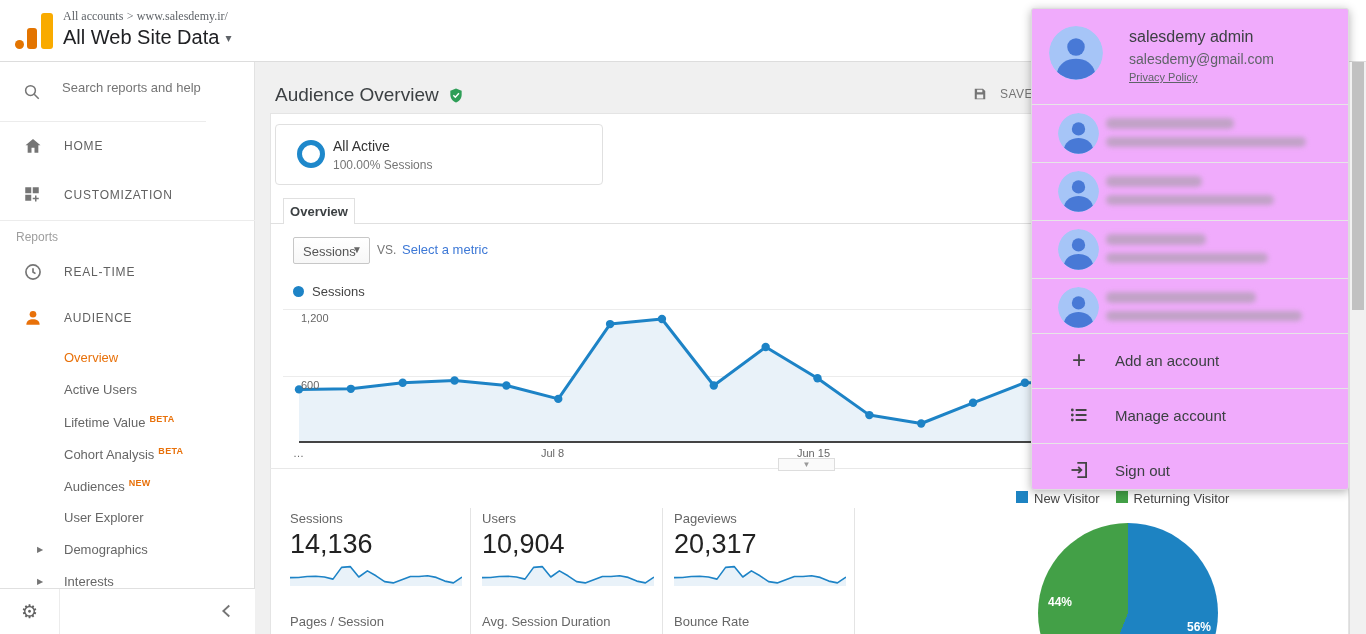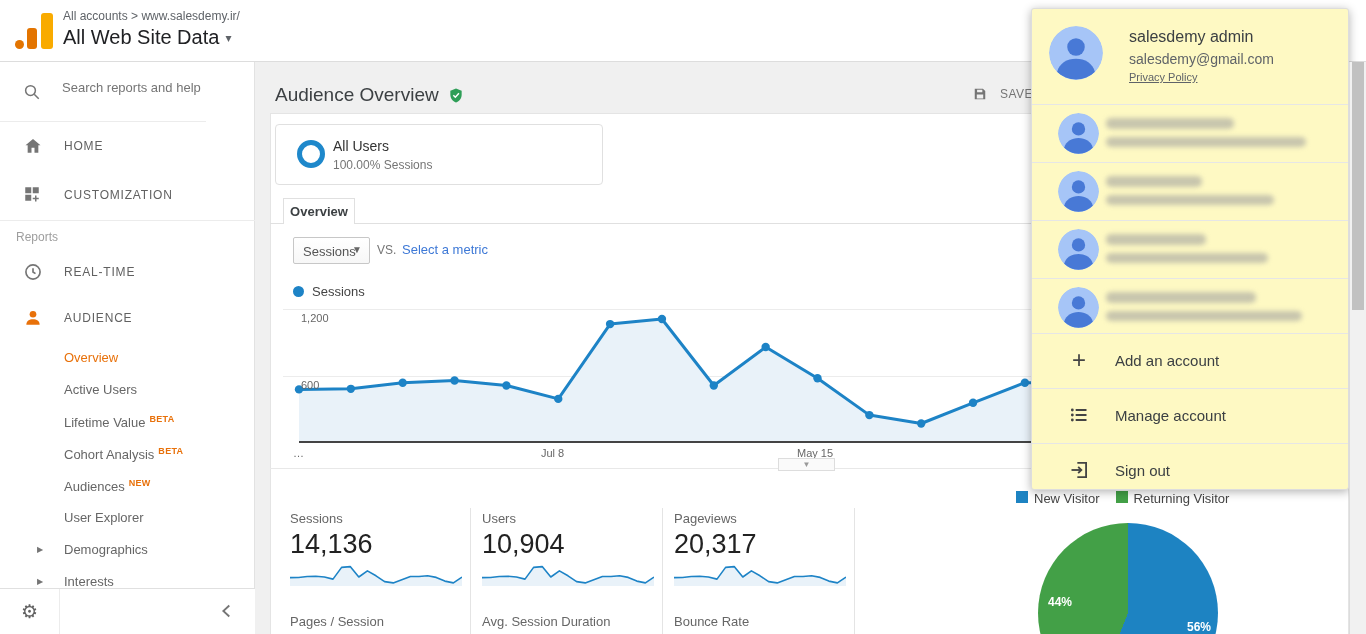--- a/index.html
+++ b/index.html
@@ -8,21 +8,21 @@
   .screen { position:relative; width:1366px; height:634px; overflow:hidden; background:#f0f0f0; }
   .abs { position:absolute; }
 
   
   .topbar { left:0; top:0; width:1366px; height:62px; background:#fff; border-bottom:1px solid #ddd; z-index:30; }
   .logo { left:14px; top:11px; width:44px; height:40px; }
   .logo .bar-tall { position:absolute; left:27px; top:2px; width:12px; height:36px; border-radius:3px; background:#f9ab00; }
   .logo .bar-mid  { position:absolute; left:13px; top:17px; width:10px; height:21px; border-radius:3px; background:#e37400; }
   .logo .dot      { position:absolute; left:1px;  top:29px; width:9px;  height:9px;  border-radius:50%; background:#e37400; }
   .crumbs { left:63px; top:9px; font-size:12px; color:#5f6368; }
-  .crumbs span { cursor:default; }
+  .crumbs span { cursor:default;font-family:Liberation Serif, serif; }
   .property { left:63px; top:26px; font-size:20px; color:#202124; }
   .property .caret { font-size:12px; color:#5f6368; margin-left:6px; vertical-align:2px; }
 
   
   .sidebar { left:0; top:62px; width:255px; height:572px; background:#fff; border-right:1px solid #e2e2e2; z-index:10; }
   .searchrow { position:absolute; left:0; top:0; width:206px; height:60px; border-bottom:1px solid #ececec; }
   .searchrow svg { position:absolute; left:23px; top:21px; }
   .searchrow input { position:absolute; left:62px; top:18px; width:180px; border:none; outline:none; font-size:13px; color:#555; background:transparent; font-family:"Liberation Sans",sans-serif; }
   .searchrow input::placeholder { color:#757575; opacity:1; }
   .navitem { position:absolute; left:0; width:255px; height:49px; cursor:pointer; }
@@ -83,21 +83,21 @@
   .card-value { font-size:27px; color:#222; z-index:2; }
   .spark { z-index:2; }
 
   .pie-legend { left:1016px; top:489px; display:flex; align-items:center; gap:16px; z-index:2; }
   .pie-legend .sq { width:12px; height:12px; display:inline-block; }
   .pie-legend .pltext { font-size:13px; color:#444; margin-left:6px;text-align:center; }
   .pie { left:1038px; top:523px; width:180px; height:180px; border-radius:50%; z-index:2; }
   .pie-val { color:#fff; font-size:12px; font-weight:bold; z-index:3; }
 
   
-  .acct-panel { left:1031px; top:8px; width:318px; height:482px; background:#fef9c3; border:1px solid #ddd; border-radius:3px; box-shadow:0 2px 10px rgba(0,0,0,.3); z-index:50; }
+  .acct-panel { left:1031px; top:8px; width:318px; height:482px; background:#f0abfc; border:1px solid #ddd; border-radius:3px; box-shadow:0 2px 10px rgba(0,0,0,.3); z-index:50; }
   .acct-panel .pdiv { position:absolute; left:0; width:100%; height:1px; background:#e6e6e6; }
   .avatar { border-radius:50%; overflow:hidden; }
   .acct-name { position:absolute; left:97px; top:19px; font-size:16px; color:#3c4043; }
   .acct-email { position:absolute; left:97px; top:42px; font-size:14px; color:#5f6368; }
   .acct-privacy { position:absolute; left:97px; top:62px; font-size:11px; color:#5f6368; text-decoration:underline; cursor:pointer; }
   .acct-row { position:absolute; left:0; width:318px; height:57px; cursor:pointer; }
   .blurbar { position:absolute; background:#9b9b9b; opacity:.55; border-radius:5px; filter:blur(2.5px); }
   .menu-row { position:absolute; left:0; width:318px; height:54px; cursor:pointer; }
   .menu-row .micon { position:absolute; left:36px; top:16px; width:22px; height:22px; text-align:center; }
   .menu-row .mlabel { position:absolute; left:83px; top:18px; font-size:15px; color:#3c4043; }
@@ -228,21 +228,21 @@
     <svg width="14" height="14" viewBox="0 0 24 24" fill="#757575">
         <path d="M3 3 H17 L21 7 V21 H3 Z M7 4.5 V9 H16 V4.5 Z M6.5 13 H17.5 V19.5 H6.5 Z" fill-rule="evenodd"></path>
       </svg>
     <span>SAVE</span>
   </div>
 
   <div class="abs panel"></div>
 
   <div class="abs seg-box">
     <div class="seg-donut"></div>
-    <div class="seg-title">All Users</div>
+    <div class="seg-title">All Active</div>
     <div class="seg-sub">100.00% Sessions</div>
   </div>
 
   <div class="abs tabline"></div>
   <div class="abs tab">
     <span>Overview</span>
   </div>
 
   <div class="abs metric-select">
     <span class="msel-label">Sessions</span>
@@ -281,21 +281,21 @@
       <circle cx="777.75" cy="82.7" r="4.2" fill="#1d83c6"></circle>
       <circle cx="829.6" cy="78.23333333333333" r="4.2" fill="#1d83c6"></circle>
       <circle cx="881.45" cy="88.28333333333333" r="4.2" fill="#1d83c6"></circle>
       <circle cx="933.3000000000001" cy="111.73333333333333" r="4.2" fill="#1d83c6"></circle>
       <circle cx="985.15" cy="123.45833333333333" r="4.2" fill="#1d83c6"></circle>
       <circle cx="1037" cy="86.05000000000001" r="4.2" fill="#1d83c6"></circle>
     </svg>
   <div class="abs axisline"></div>
   <div class="abs xtick" style="left:293px;">…</div>
   <div class="abs xtick" style="left:541px;">Jul 8</div>
-  <div class="abs xtick" style="left:797px;">May 15</div>
+  <div class="abs xtick" style="left:797px;">Jun 15</div>
   <div class="abs chart-expander">
       <span>▼</span>
     </div>
   <div class="abs under-axis"></div>
 
   <div class="abs vsep" style="left:470px;"></div>
   <div class="abs vsep" style="left:662px;"></div>
   <div class="abs vsep" style="left:854px;"></div>
 
   <div class="abs card-label" style="left:290px; top:511px;">Sessions</div>

